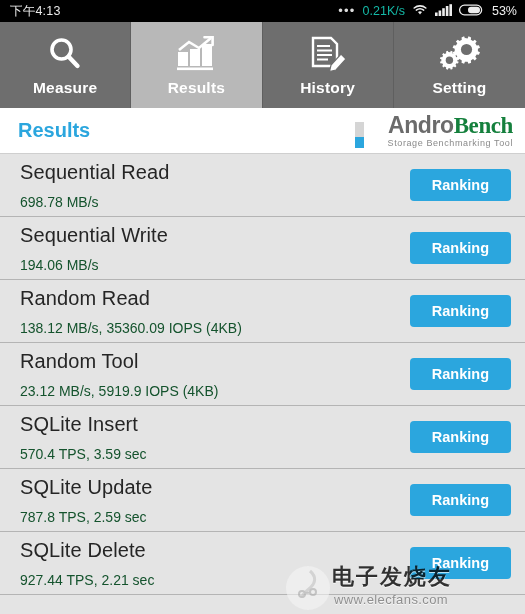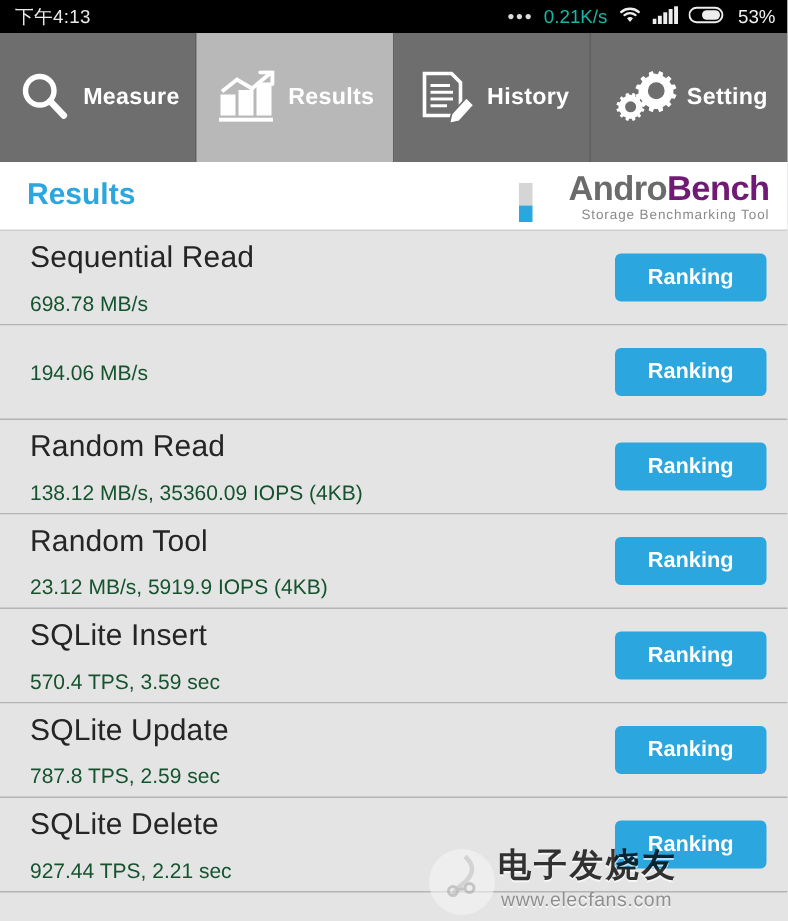--- a/index.html
+++ b/index.html
@@ -26,21 +26,21 @@
   .status-right { display: flex; align-items: center; gap: 7px; }
   .dots { letter-spacing: 1.2px; font-size: 13px; line-height: 8px; color: #dcdcdc; }
   .netspeed { font-size: 12.5px; color: #14b8a6; }
   .battery-pct { font-size: 12.5px; color: #f0f0f0; }
   .ico { display: inline-block; }
 
   
   .tabbar { display: flex; height: 86px; background: #6e6e6e; }
   .tab {
     flex: 1 1 25%;
-    display: flex; flex-direction: row;
+    display: flex; flex-direction: column;
     align-items: center; justify-content: center;
     gap: 5px;
     background: #6e6e6e;
     border-right: 1px solid #5f5f5f;
     position: relative;
   }
   .tab:last-child { border-right: none; }
   .tab.active { background: #b8b8b8; }
   .tab .tab-icon { height: 40px; display: flex; align-items: center; justify-content: center; }
   .tab .tab-label {
@@ -65,21 +65,21 @@
     font-size: 20px;
     font-weight: bold;
   }
   .logo { display: flex; align-items: flex-end; gap: 4px; }
   .logo-bar { width: 9px; height: 26px; display: flex; flex-direction: column; }
   .logo-bar .seg-top { flex: 1 1 60%; background: #d5d5d5; }
   .logo-bar .seg-bot { flex: 1 1 40%; background: #2ba6de; }
   .logo-text { display: flex; flex-direction: column; align-items: flex-end; line-height: 1; }
   .logo-word { font-size: 23px; font-weight: bold; letter-spacing: -0.4px; }
   .logo-word .andro { color: #6b6b6b; margin-left: 20px; }
-  .logo-word .bench { color: #701a75; }
+  .logo-word .bench { color: #15803d; font-family: Liberation Serif, serif; }
   .logo-sub {
     font-size: 9px;
     color: #8a8a8a;
     letter-spacing: .6px;
     margin-top: 2px;
   }
 
   
   .list { background: #e4e4e4; }
   .row {
@@ -267,20 +267,21 @@
     <div class="row">
       <div class="row-texts">
         <div class="row-title">Sequential Read</div>
         <div class="row-value">698.78 MB/s</div>
       </div>
       <button class="rank-btn">Ranking</button>
     </div>
 
     <div class="row">
       <div class="row-texts">
+        <div class="row-title">Sequential Write</div>
         <div class="row-value">194.06 MB/s</div>
       </div>
       <button class="rank-btn">Ranking</button>
     </div>
 
     <div class="row">
       <div class="row-texts">
         <div class="row-title">Random Read</div>
         <div class="row-value">138.12 MB/s, 35360.09 IOPS (4KB)</div>
       </div>

